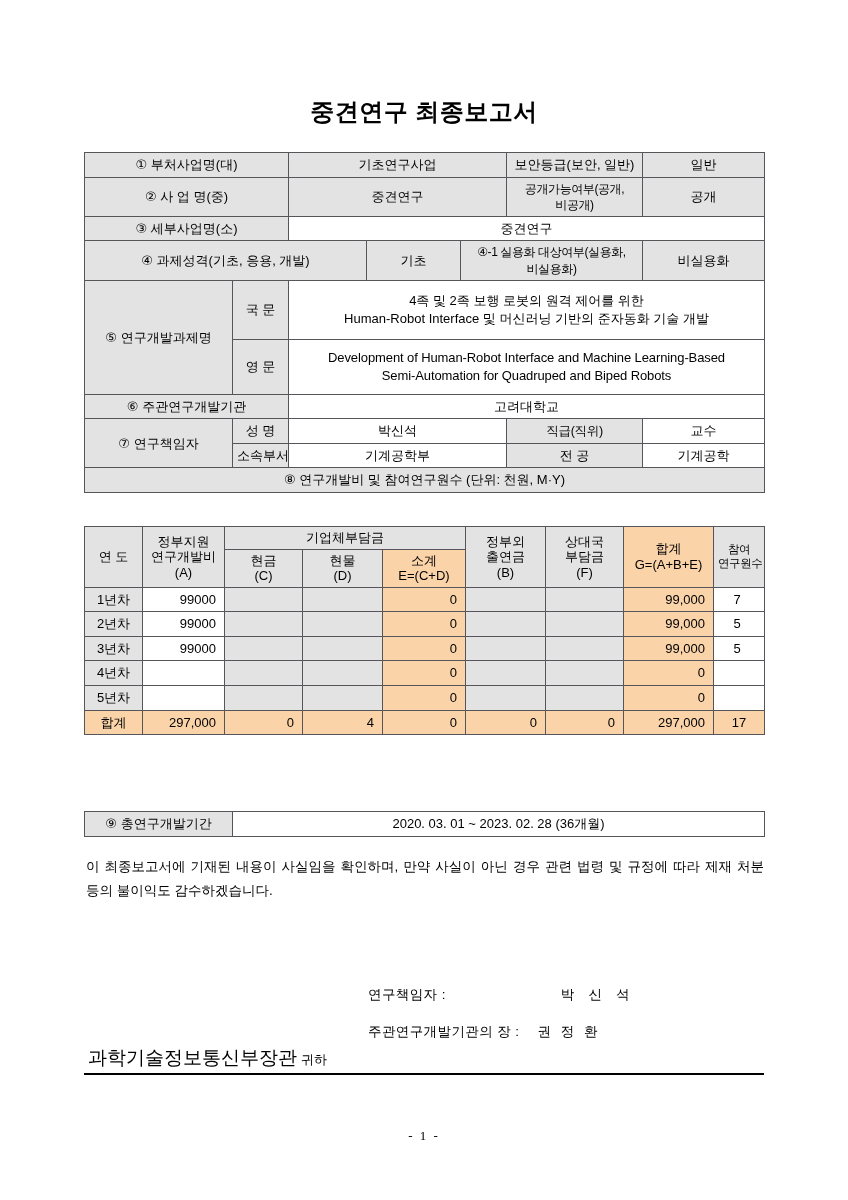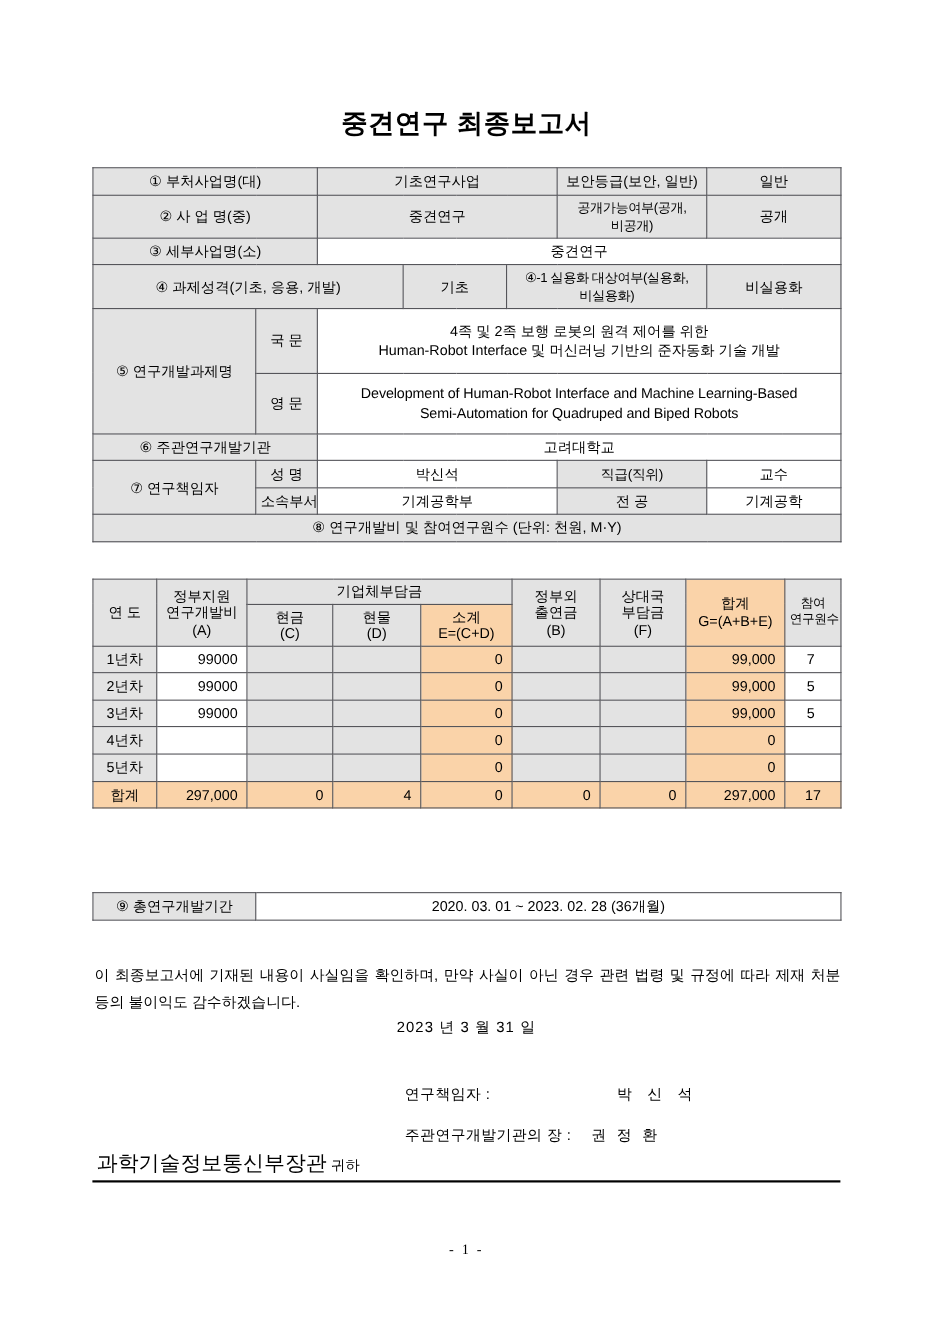--- a/index.html
+++ b/index.html
@@ -133,21 +133,20 @@
   
   .statement {
     position: absolute;
     left: 86px;
     top: 855px;
     width: 678px;
     font-size: 13.5px;
     line-height: 1.75;
     text-align: justify;
     word-break: keep-all;
-    margin-top: 20px;
   }
 
   .date-line {
     position: absolute;
     left: 0;
     top: 925px;
     width: 848px;
     text-align: center;
     font-size: 13.5px;
     letter-spacing: 1px;
@@ -426,21 +425,20 @@
     <tbody>
         <tr>
       <td class="lbl lbl-left">⑨ 총연구개발기간</td>
       <td class="white">2020. 03. 01 ~ 2023. 02. 28 (36개월)</td>
     </tr>
   </tbody>
     </table>
 
   <div class="statement">이 최종보고서에 기재된 내용이 사실임을 확인하며, 만약 사실이 아닌 경우 관련 법령 및 규정에 따라 제재 처분 등의 불이익도 감수하겠습니다.</div>
 
-  <div class="date-line">2023 년  3 월  31 일</div>
 
   <div class="sig-row sig1">
     <span>연구책임자 :</span><span class="sig-name">박 신 석</span>
   </div>
 
   <div class="sig-row sig2">
     <span>주관연구개발기관의 장 :</span><span class="sig-name">권 정 환</span>
   </div>
 
   <div class="minister">

